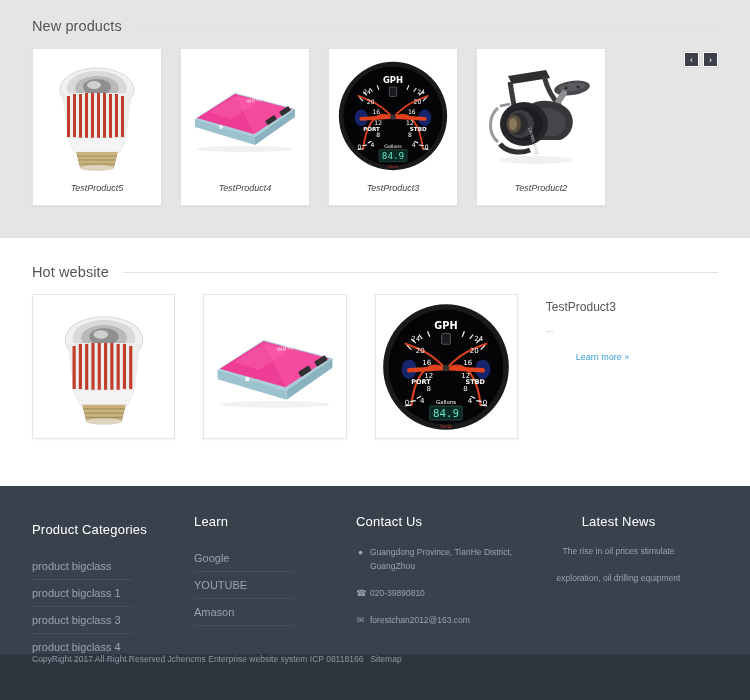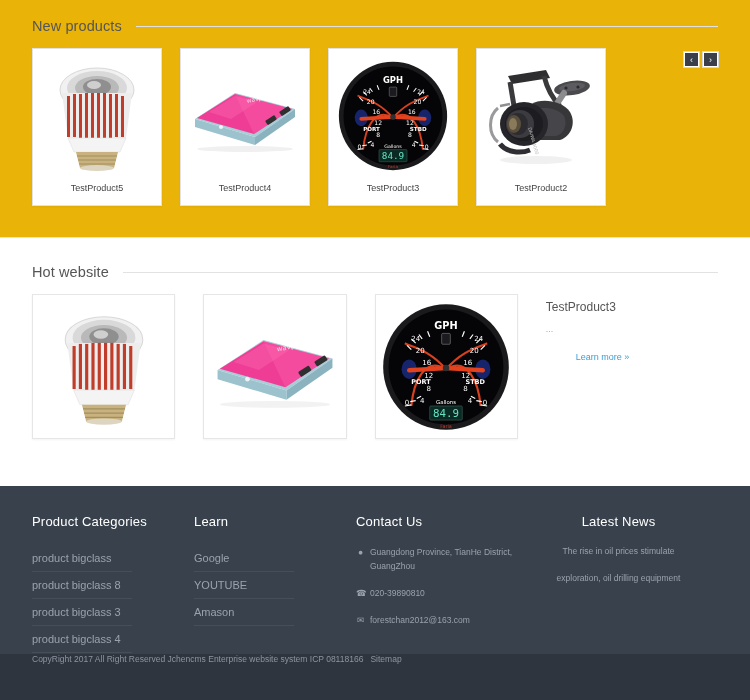--- a/index.html
+++ b/index.html
@@ -8,21 +8,21 @@
     width: 750px;
     height: 700px;
     font-family: "Liberation Sans", sans-serif;
     background: #ffffff;
     overflow: hidden;
   }
   .page { width: 750px; height: 700px; position: relative; }
 
   
   .section-new {
-    background: #eab308;
+    background: #e5e5e5;
     padding: 18px 0 20px 0;
     border-bottom: 1px solid #e4e4e4;
     height: 238px;
   }
   .section-hot {
     background: #ffffff;
     padding: 26px 0 22px 0;
     height: 248px;
   }
   .inner {
@@ -100,20 +100,21 @@
     align-items: center;
     justify-content: center;
     overflow: hidden;
   }
   .card .caption {
     font-size: 9px;
     color: #444444;
     margin-top: 5px;
     text-align: right;
     line-height: 12px;
+    font-style: italic;
   }
 
   
   .hot-row {
     display: flex;
     gap: 28px;
     padding-left: 2px;
     align-items: flex-start;
   }
   .hot-card {
@@ -157,21 +158,21 @@
     padding: 28px 0 26px 0;
     height: 168px;
   }
   .footer-inner {
     width: 690px;
     margin: 0 auto;
     display: flex;
     padding-left: 2px;
   }
   .fcol { }
-  .fcol.c1 { width: 162px; }
+  .fcol.c1 { width: 162px; margin-top: 8px; }
   .fcol.c2 { width: 162px; }
   .fcol.c3 { width: 170px; }
   .fcol.c4 { width: 185px; text-align: center; }
   .fcol h3 {
     font-size: 13px;
     font-weight: normal;
     color: #ffffff;
     margin-bottom: 16px;
     letter-spacing: .2px;
   }
@@ -523,21 +524,21 @@
       </div>
     </div>
   </div>
 
   <div class="footer">
     <div class="footer-inner">
 
       <div class="fcol c1">
         <h3>Product Categories</h3>
         <a class="flink">product bigclass</a>
-        <a class="flink">product bigclass 8</a>
+        <a class="flink">product bigclass 1</a>
         <a class="flink">product bigclass 3</a>
         <a class="flink">product bigclass 4</a>
       </div>
 
       <div class="fcol c2">
         <h3>Learn</h3>
         <a class="flink">Google</a>
         <a class="flink">YOUTUBE</a>
         <a class="flink">Amason</a>
       </div>

